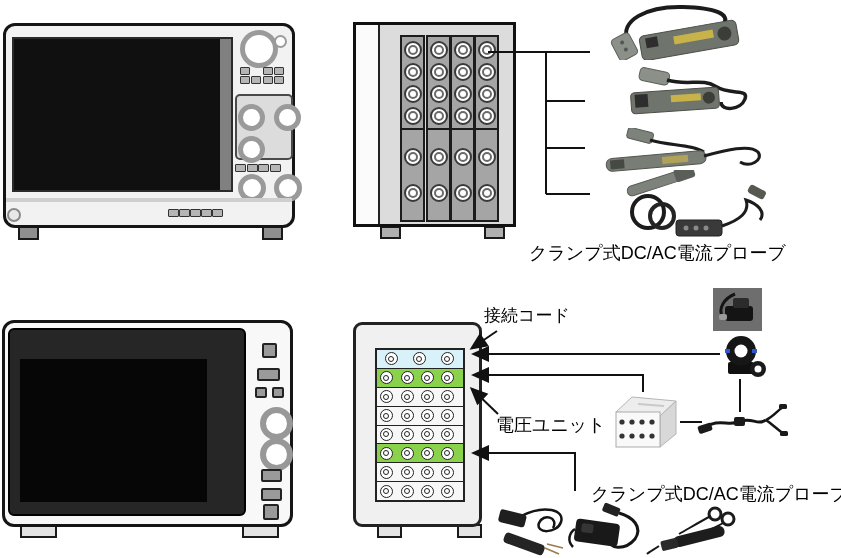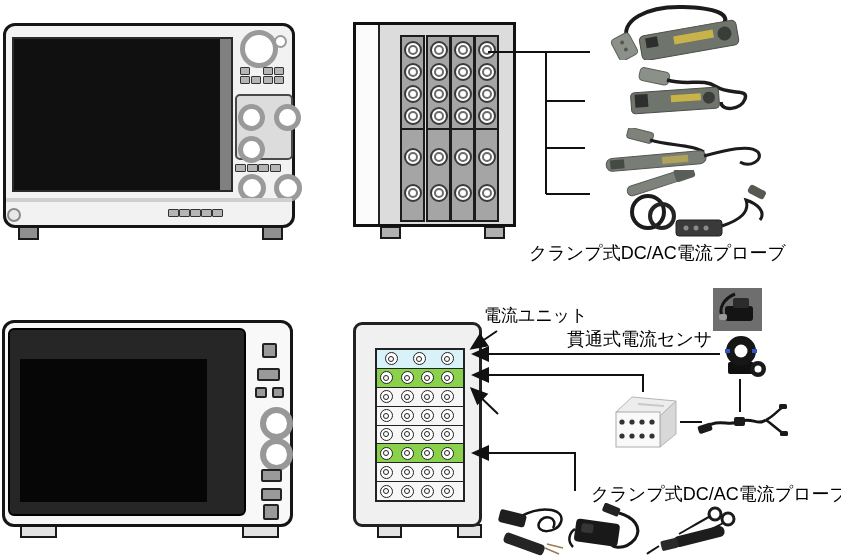--- a/index.html
+++ b/index.html
@@ -325,22 +325,22 @@
       <path d="M643,392 L643,375 L474,375" marker-end="url(#arw)"></path>
       <path d="M575,491 L575,453 L474,453" marker-end="url(#arw)"></path>
       <path d="M497,331 L472,348" marker-end="url(#arw)"></path>
       <path d="M498,414 L472,389" marker-end="url(#arw)"></path>
       <path d="M740,379 V412"></path>
       <path d="M680,422 H702"></path>
     </g>
   </svg>
 
   <div class="lbl" style="left:529px;top:241px;font-size:18px;">クランプ式DC/AC電流プローブ</div>
-  <div class="lbl" style="left:484px;top:304px;font-size:17px;">電流ユニット</div>
-  <div class="lbl" style="left:567px;top:327px;font-size:18px;">貫通式電流センサ</div>
+  <div class="lbl" style="left:484px;top:304px;font-size:17px;">接続コード</div>
+  <div class="lbl" style="left:496px;top:413px;font-size:18px;">電圧ユニット</div>
   <div class="lbl" style="left:591px;top:482px;font-size:18px;">クランプ式DC/AC電流プローブ</div>
 
   <svg class="photo" style="left:598px;top:2px;" width="174" height="58" viewBox="0 0 174 58">
     <path d="M30,40 C20,18 50,4 85,5 C118,6 132,12 126,22 C120,30 96,24 100,32" stroke="#1c1c1c" stroke-width="4" fill="none"></path>
     <g transform="rotate(-10 90 38)">
       <rect x="42" y="26" width="98" height="25" rx="5" fill="#6f746c" stroke="#4c4f49" stroke-width="1"></rect>
       <rect x="76" y="32" width="40" height="8" fill="#c8b24a"></rect>
       <circle cx="127" cy="38" r="7" fill="#3a3d38"></circle>
       <rect x="48" y="29" width="12" height="10" fill="#2e2e2e"></rect>
     </g>

